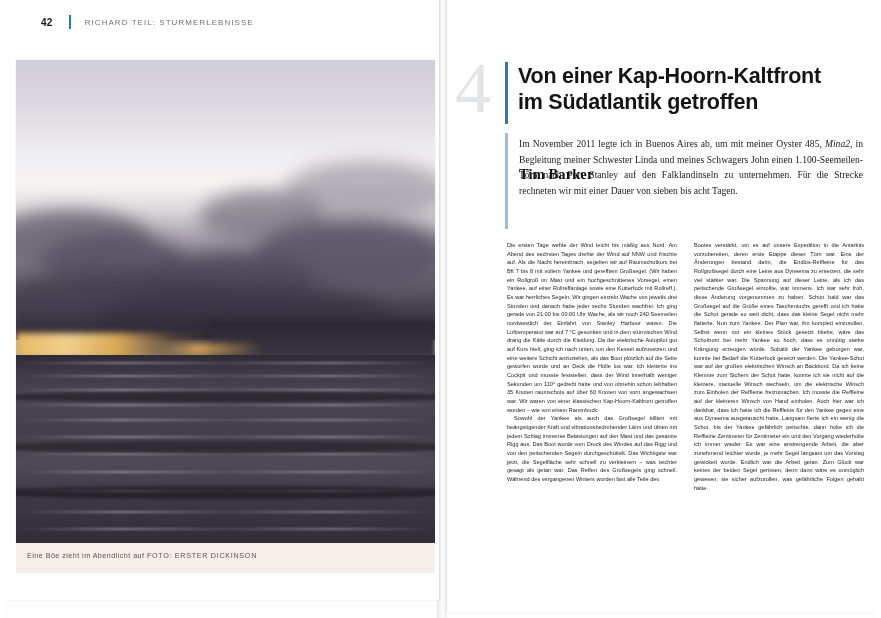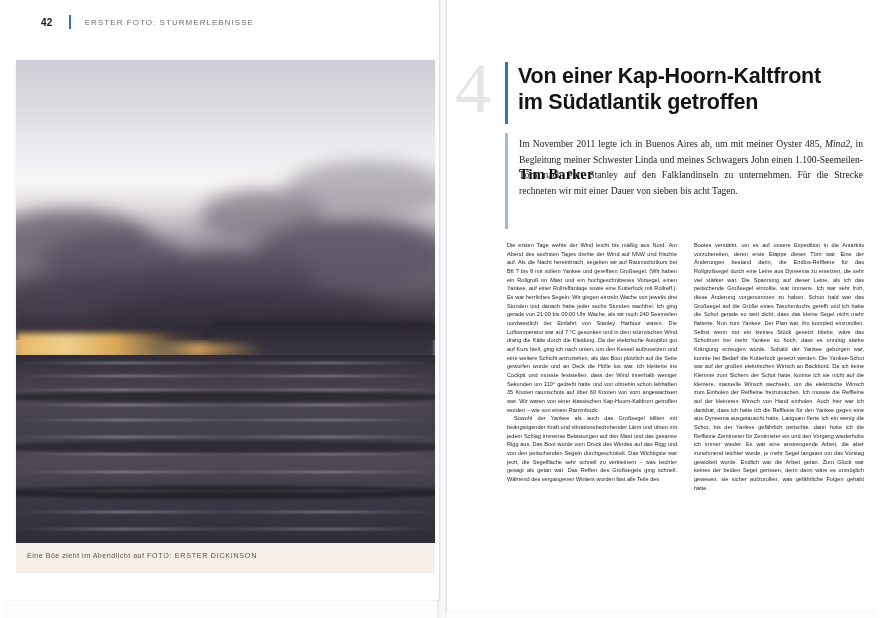--- a/index.html
+++ b/index.html
@@ -92,21 +92,21 @@
 
   <div class="sheet-edge"></div>
   <div class="sheet-edge-r"></div>
   <div class="gutter"></div>
 
   <div class="page page-left">
 
     <div class="runhead">
       <span class="folio">42</span>
       <span class="rule-v"></span>
-      <span class="runhead-txt">ERSTER FOTO: STURMERLEBNISSE</span>
+      <span class="runhead-txt">RICHARD TEIL: STURMERLEBNISSE</span>
     </div>
 
     <div class="photo-wrap">
       <div class="photo">
         <div class="sky"></div>
         <div class="cloud c7"></div>
         <div class="cloud c3"></div>
         <div class="cloud c1"></div>
         <div class="cloud c2"></div>
         <div class="cloud c4"></div>

